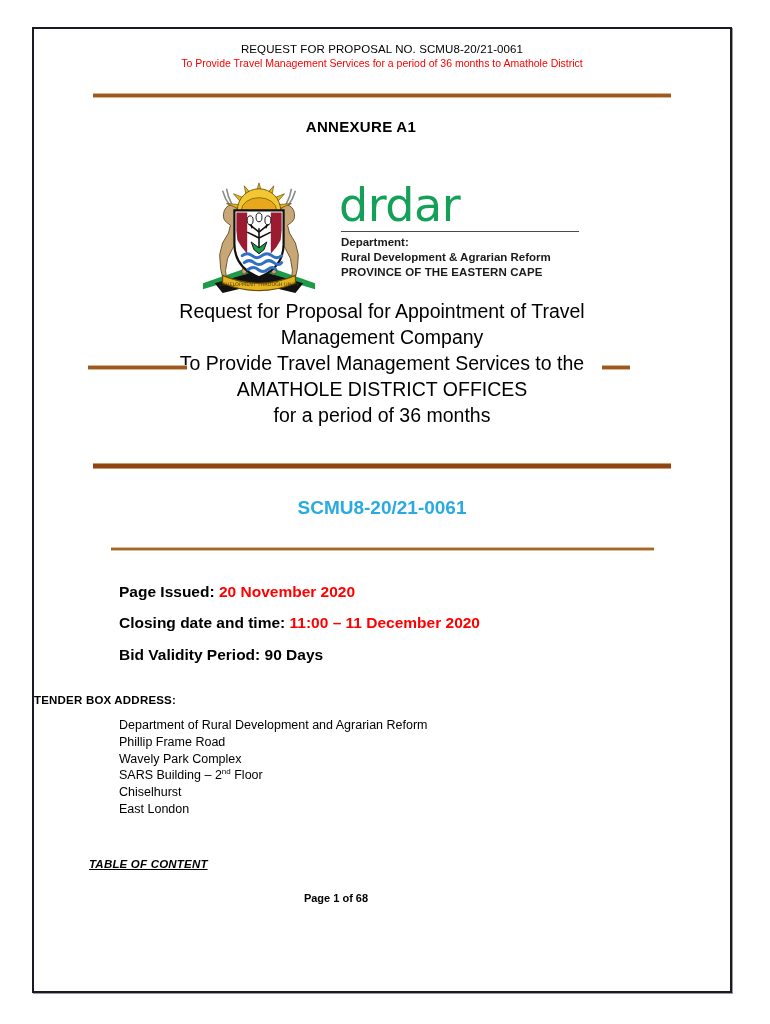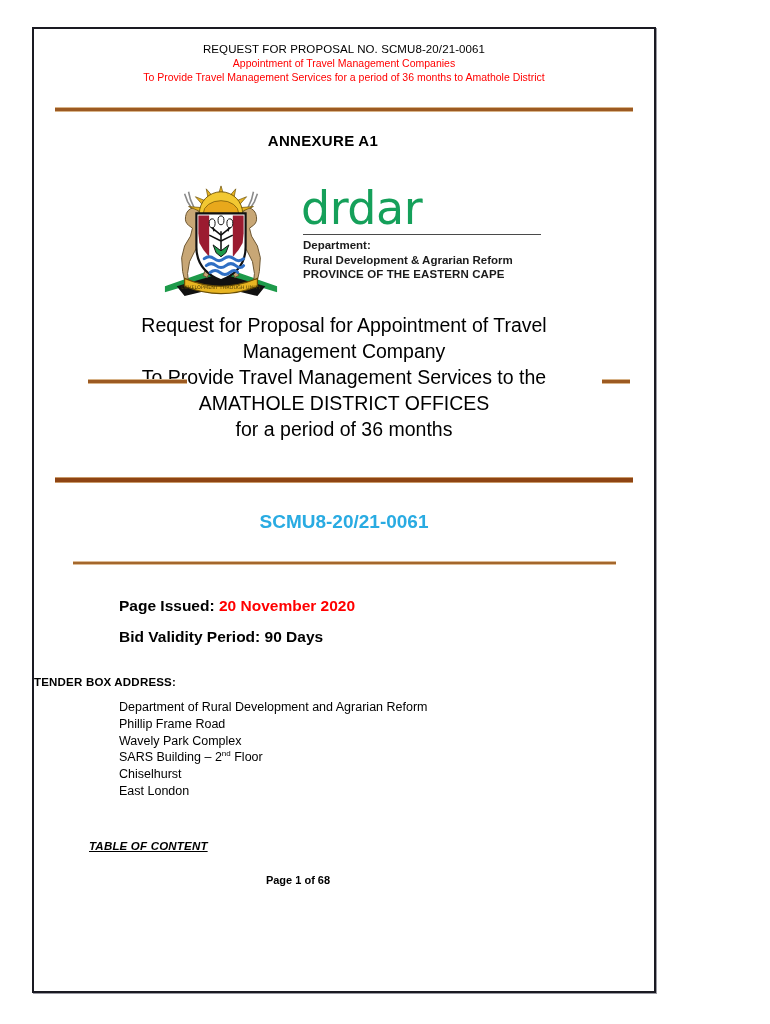--- a/index.html
+++ b/index.html
@@ -15,21 +15,21 @@
     color: #000000;
     position: relative;
     overflow: hidden;
   }
 
   
   .page-frame {
     position: absolute;
     left: 32px;
     top: 27px;
-    width: 624px;
+    width: 700px;
     height: 966px;
     border: 2px solid #1a1a22;
     box-sizing: border-box;
     box-shadow: 1px 1px 0 #9a9aa2;
     background: #ffffff;
   }
   .page-inner {
     position: absolute;
     left: 0;
     top: 0;
@@ -109,21 +109,21 @@
   
   .logo-zone {
     position: relative;
     height: 128px;
     margin-top: 24px;
   }
   .logo-row {
     position: absolute;
     left: 0;
     right: 0;
-    top: 7px;
+    top: 18px;
     display: flex;
     justify-content: center;
     align-items: flex-start;
   }
   .coat-of-arms {
     width: 148px;
     height: 122px;
     flex: 0 0 auto;
   }
   .brand-text {
@@ -222,21 +222,20 @@
   }
 </style>
 </head>
 <body>
 
 <div class="page-frame">
   <div class="page-inner">
 
     <div class="doc-header">
       <div class="hdr-line1">REQUEST FOR PROPOSAL NO.  SCMU8-20/21-0061</div>
-      <div class="hdr-line2">Appointment of Travel Management Companies</div>
       <div class="hdr-line3">To Provide Travel Management Services for a period of 36 months to Amathole District</div>
     </div>
 
     <div class="rule-full rule-top"></div>
 
     <div class="annexure">ANNEXURE A1</div>
 
     <div class="logo-zone">
       <div class="rule-seg-left"></div>
       <div class="rule-seg-right"></div>
@@ -322,20 +321,24 @@
     <div class="ref-no">SCMU8-20/21-0061</div>
 
     <div class="rule-thin" style="margin-top:28px;"></div>
 
     <div class="date-block">
       <div class="date-row">
         <span>Page Issued:</span>
         <span class="val-red">20 November 2020</span>
       </div>
       <div class="date-row">
+        <span>Closing date and time:</span>
+        <span class="val-red">11:00 – 11 December 2020</span>
+      </div>
+      <div class="date-row">
         <span>Bid Validity Period:</span>
         <span>90 Days</span>
       </div>
     </div>
 
     <div class="addr-heading">TENDER BOX ADDRESS:</div>
     <div class="addr-lines">
       <div>Department of Rural Development and Agrarian Reform</div>
       <div>Phillip Frame Road</div>
       <div>Wavely Park Complex</div>

